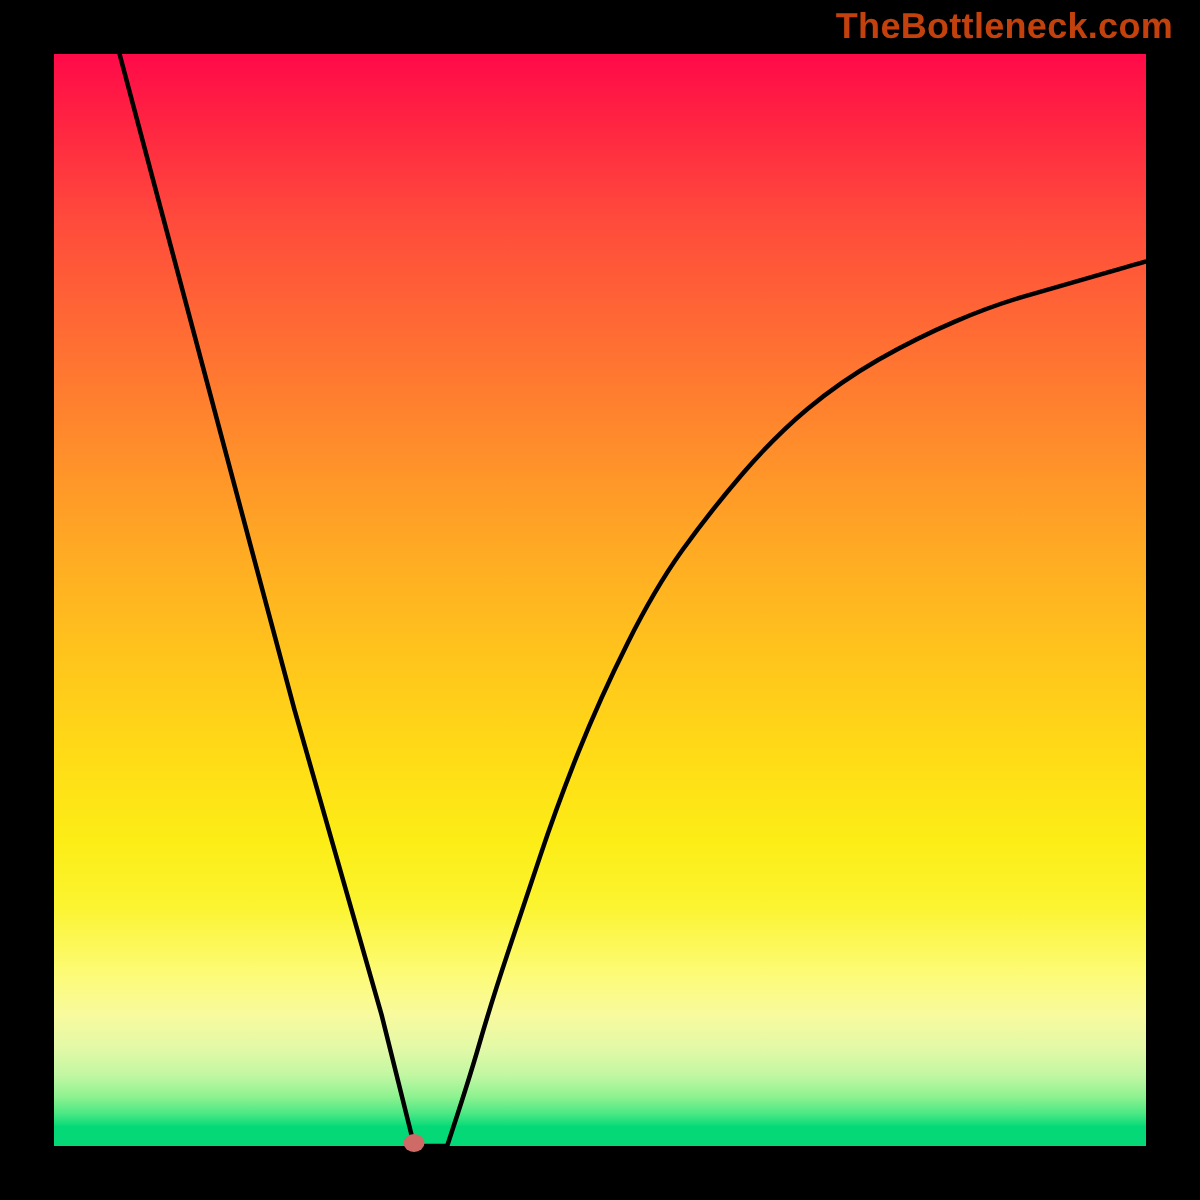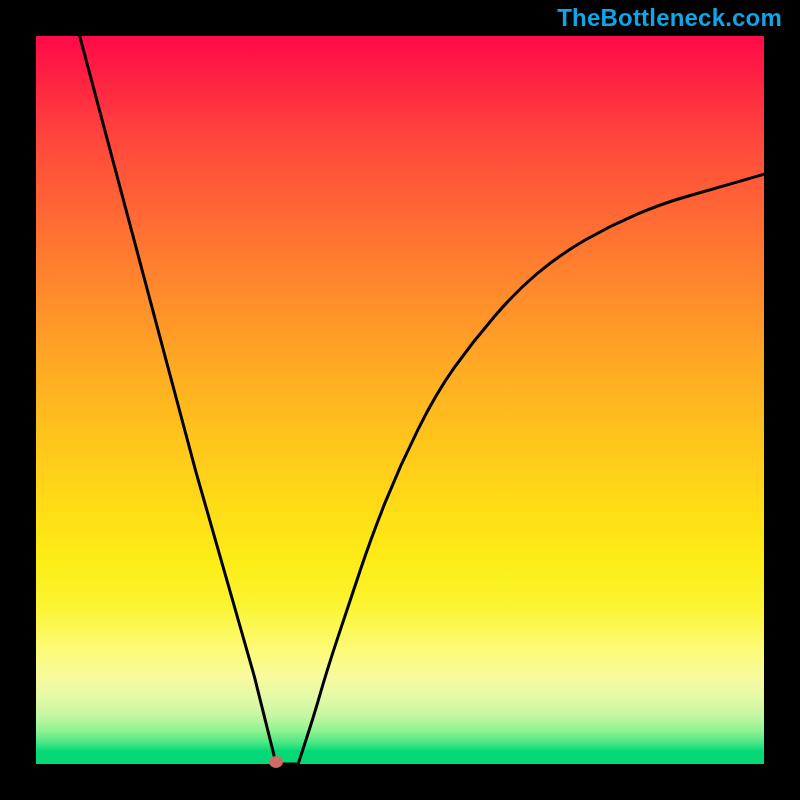--- a/index.html
+++ b/index.html
@@ -14,21 +14,21 @@
   .frame {
     position: relative;
     width: 800px;
     height: 800px;
     background: #000;
   }
   .watermark {
     position: absolute;
     top: 4px;
     right: 18px;
-    color: #0ea5e9;
+    color: #c2410c;
     font-size: 24px;
     font-weight: 600;
     letter-spacing: 0.2px;
     user-select: none;
     z-index: 3;
   }
   .plot-area {
     position: absolute;
     left: 36px;
     top: 36px;

